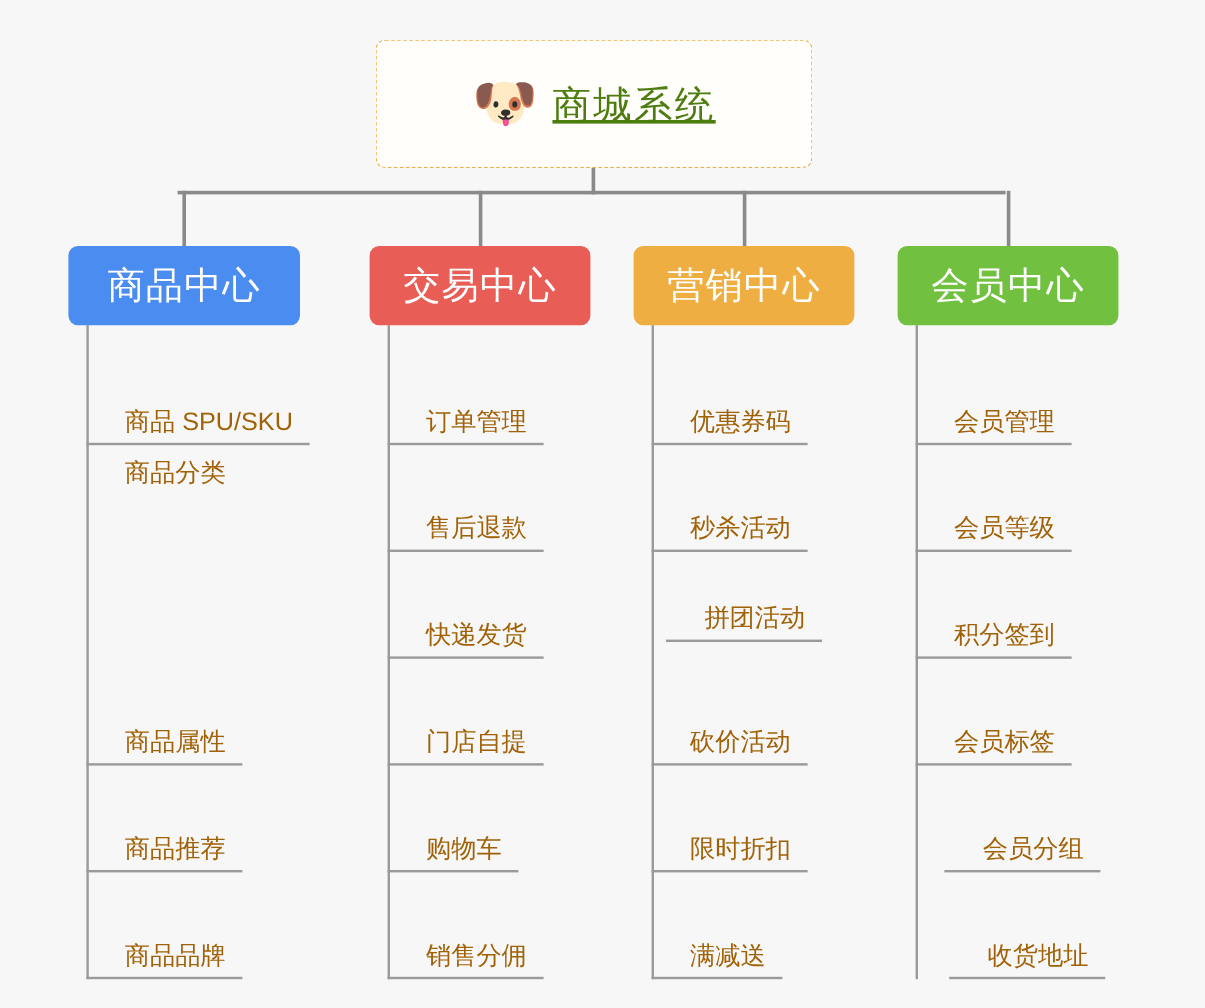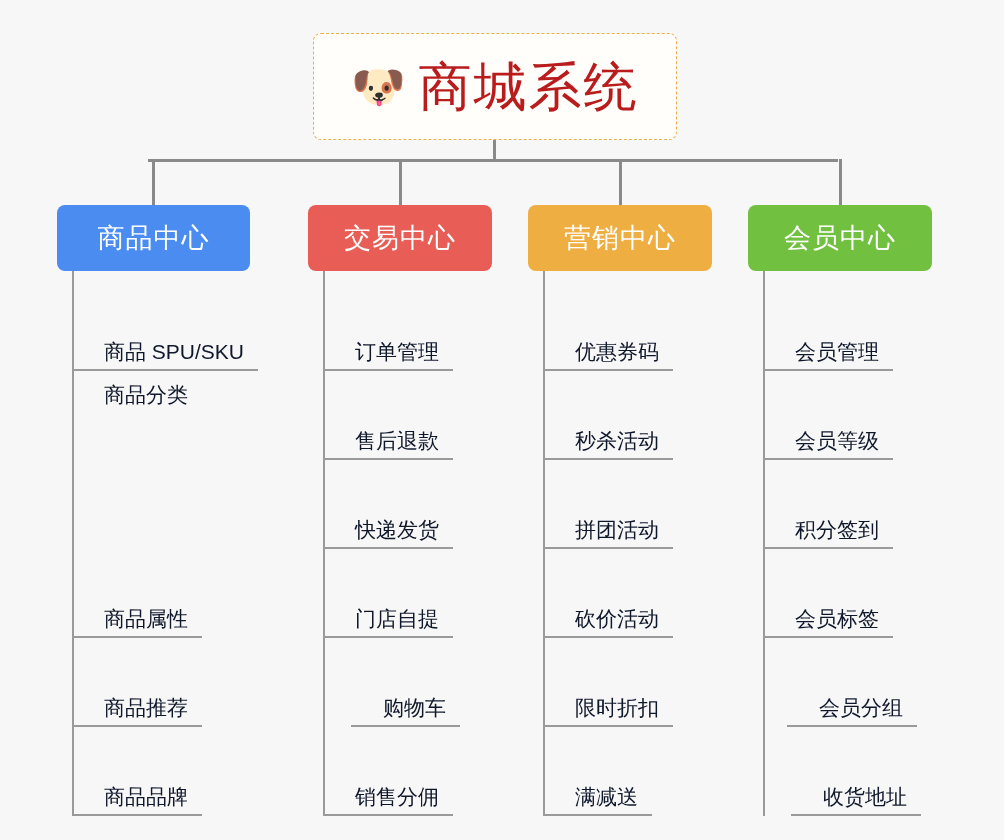--- a/index.html
+++ b/index.html
@@ -35,24 +35,25 @@
     gap: 12px;
   }
   .root-emoji {
     font-size: 44px;
     line-height: 1;
     color: #f0b429;
     display: block;
     filter: saturate(1.1);
   }
   .root-title {
-    font-size: 53px;
-    color: #b91c1c;
+    font-size: 32px;
+    color: #4d7c0f;
     letter-spacing: 2px;
     line-height: 1;
+    text-decoration: underline;
   }
 
   
   .conn {
     position: absolute;
     background: #8a8a8a;
   }
   .conn-v { width: 3px; }
   .conn-h { height: 3px; }
 
@@ -66,21 +67,21 @@
   
   .cat-box {
     position: absolute;
     top: 205px;
     height: 66px;
     border-radius: 8px;
     display: flex;
     align-items: center;
     justify-content: center;
     color: #ffffff;
-    font-size: 27px;
+    font-size: 31px;
     letter-spacing: 1px;
   }
 
   
   .branch {
     position: absolute;
     top: 271px;
   }
   .trunk {
     position: absolute;
@@ -92,21 +93,21 @@
   .leaf {
     position: absolute;
     left: 0;
     display: flex;
     flex-direction: column;
     justify-content: flex-end;
     height: 40px;
   }
   .leaf-label {
     font-size: 21px;
-    color: #0f172a;
+    color: #a16207;
     padding: 0 14px 7px 32px;
     white-space: nowrap;
     line-height: 1;
   }
   .leaf-underline {
     height: 2px;
     background: #9a9a9a;
     width: 100%;
   }
 </style>
@@ -161,40 +162,40 @@
           <div class="leaf-underline"></div>
         </div>
         <div class="leaf" style="top: 238px;">
           <div class="leaf-label">快递发货</div>
           <div class="leaf-underline"></div>
         </div>
         <div class="leaf" style="top: 327px;">
           <div class="leaf-label">门店自提</div>
           <div class="leaf-underline"></div>
         </div>
-        <div class="leaf" style="top: 416px; padding-left: 28px;">
+        <div class="leaf" style="top: 416px;">
           <div class="leaf-label">购物车</div>
           <div class="leaf-underline"></div>
         </div>
         <div class="leaf" style="top: 505px;">
           <div class="leaf-label">销售分佣</div>
           <div class="leaf-underline"></div>
         </div>
       </div>
       <div class="branch" style="left: 543px;">
         <div class="trunk" style="height: 545px;"></div>
         <div class="leaf" style="top: 60px;">
           <div class="leaf-label">优惠券码</div>
           <div class="leaf-underline"></div>
         </div>
         <div class="leaf" style="top: 149px;">
           <div class="leaf-label">秒杀活动</div>
           <div class="leaf-underline"></div>
         </div>
-        <div class="leaf" style="top: 238px;">
+        <div class="leaf" style="top: 224px; padding-left: 12px;">
           <div class="leaf-label">拼团活动</div>
           <div class="leaf-underline"></div>
         </div>
         <div class="leaf" style="top: 327px;">
           <div class="leaf-label">砍价活动</div>
           <div class="leaf-underline"></div>
         </div>
         <div class="leaf" style="top: 416px;">
           <div class="leaf-label">限时折扣</div>
           <div class="leaf-underline"></div>

